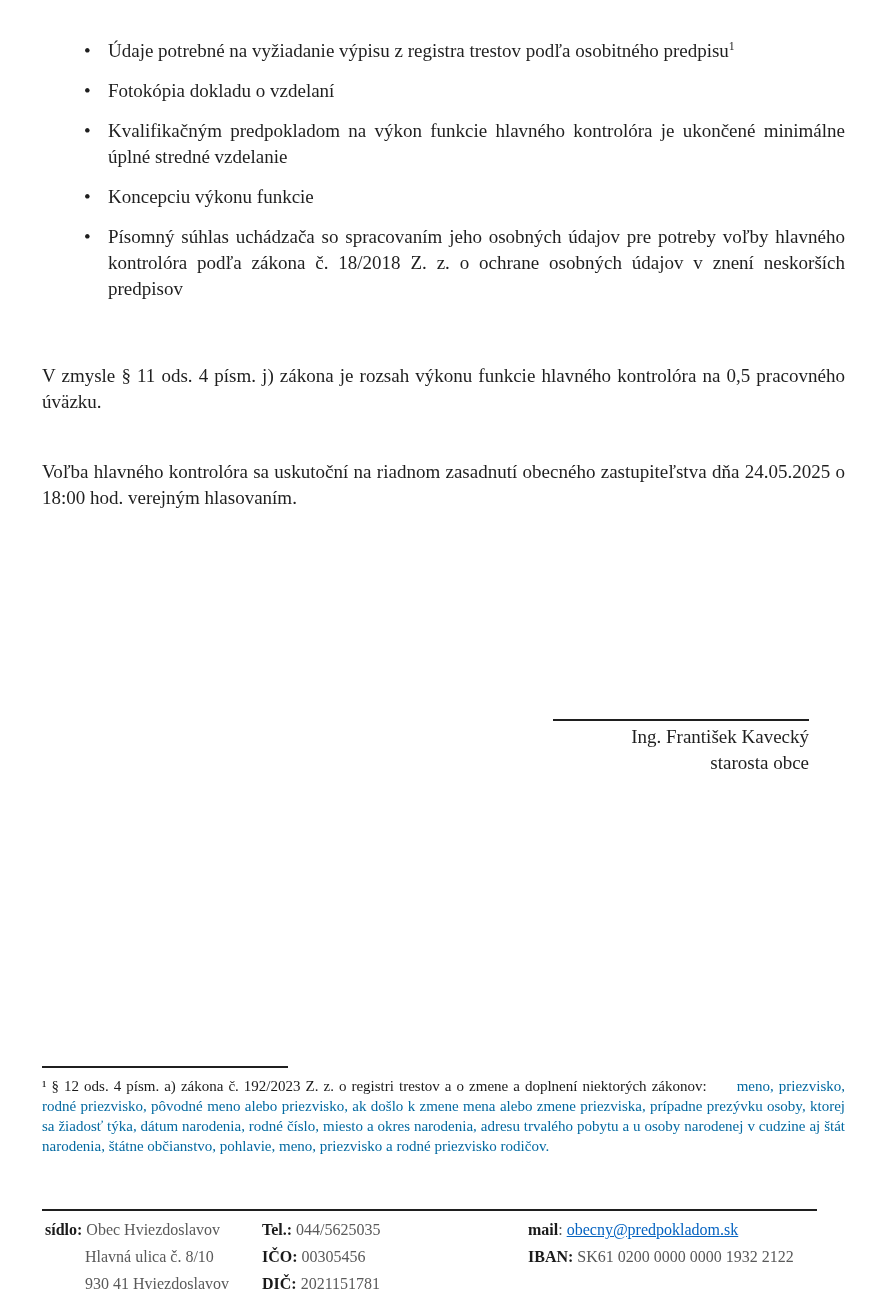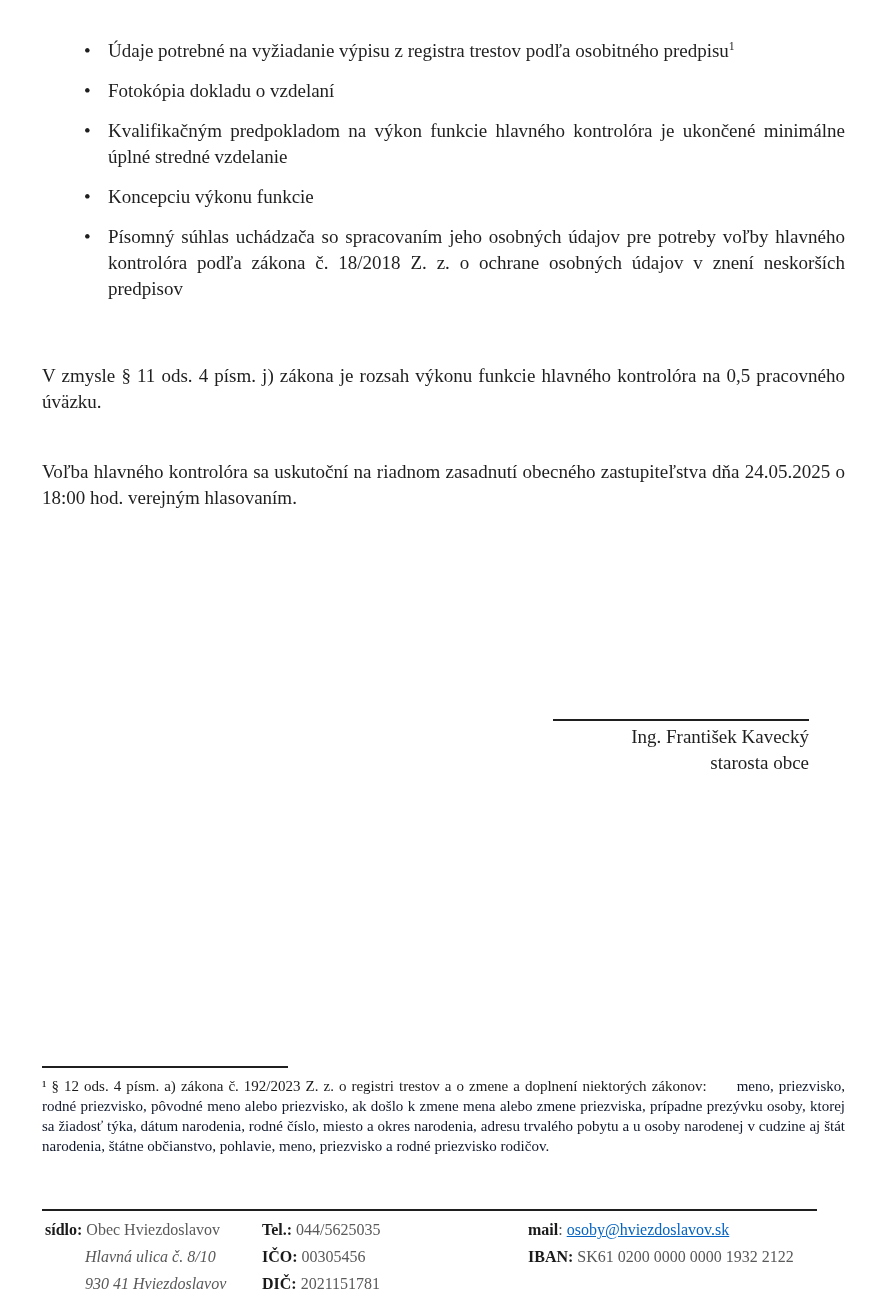--- a/index.html
+++ b/index.html
@@ -73,21 +73,21 @@
     border-top: 2px solid #1f1f1f;
     height: 0;
   }
   .fn-text {
     margin-top: 8px;
     font-size: 15px;
     line-height: 20px;
     text-align: justify;
   }
   .fn-ref { color: #1a1a1a; }
-  .fn-detail { color: #0f172a; margin-left: 25px; }
+  .fn-detail { color: #0369a1; margin-left: 25px; }
 
   
   .footer {
     position: absolute;
     left: 42px;
     top: 1209px;
     width: 803px;
     font-size: 16px;
     line-height: 27px;
     color: #595959;
@@ -96,21 +96,21 @@
     width: 775px;
     border-top: 2px solid #1f1f1f;
     height: 0;
     margin-bottom: 4px;
   }
   .fcol { position: absolute; top: 7px; white-space: nowrap; }
   .fcol1 { left: 3px; }
   .fcol2 { left: 220px; }
   .fcol3 { left: 486px; }
   .flabel { font-weight: bold; color: #1a1a1a; }
-  .frow.indent { padding-left: 40px; font-style: italic; }
+  .frow.indent { padding-left: 40px; }
   .mail-link {
     color: #0563C1;
     text-decoration: underline;
     cursor: pointer;
   }
 </style>
 </head>
 <body>
 
 <div class="page">
@@ -180,21 +180,21 @@
       </div>
       <div class="frow">
         <span class="flabel">DIČ:</span>
         <span>2021151781</span>
       </div>
     </div>
 
     <div class="fcol fcol3">
       <div class="frow">
         <span class="flabel">mail</span><span>:</span>
-        <a class="mail-link">osoby@hviezdoslavov.sk</a>
+        <a class="mail-link">obecny@predpokladom.sk</a>
       </div>
       <div class="frow">
         <span class="flabel">IBAN:</span>
         <span>SK61 0200 0000 0000 1932 2122</span>
       </div>
     </div>
   </div>
 
 </div>
 

